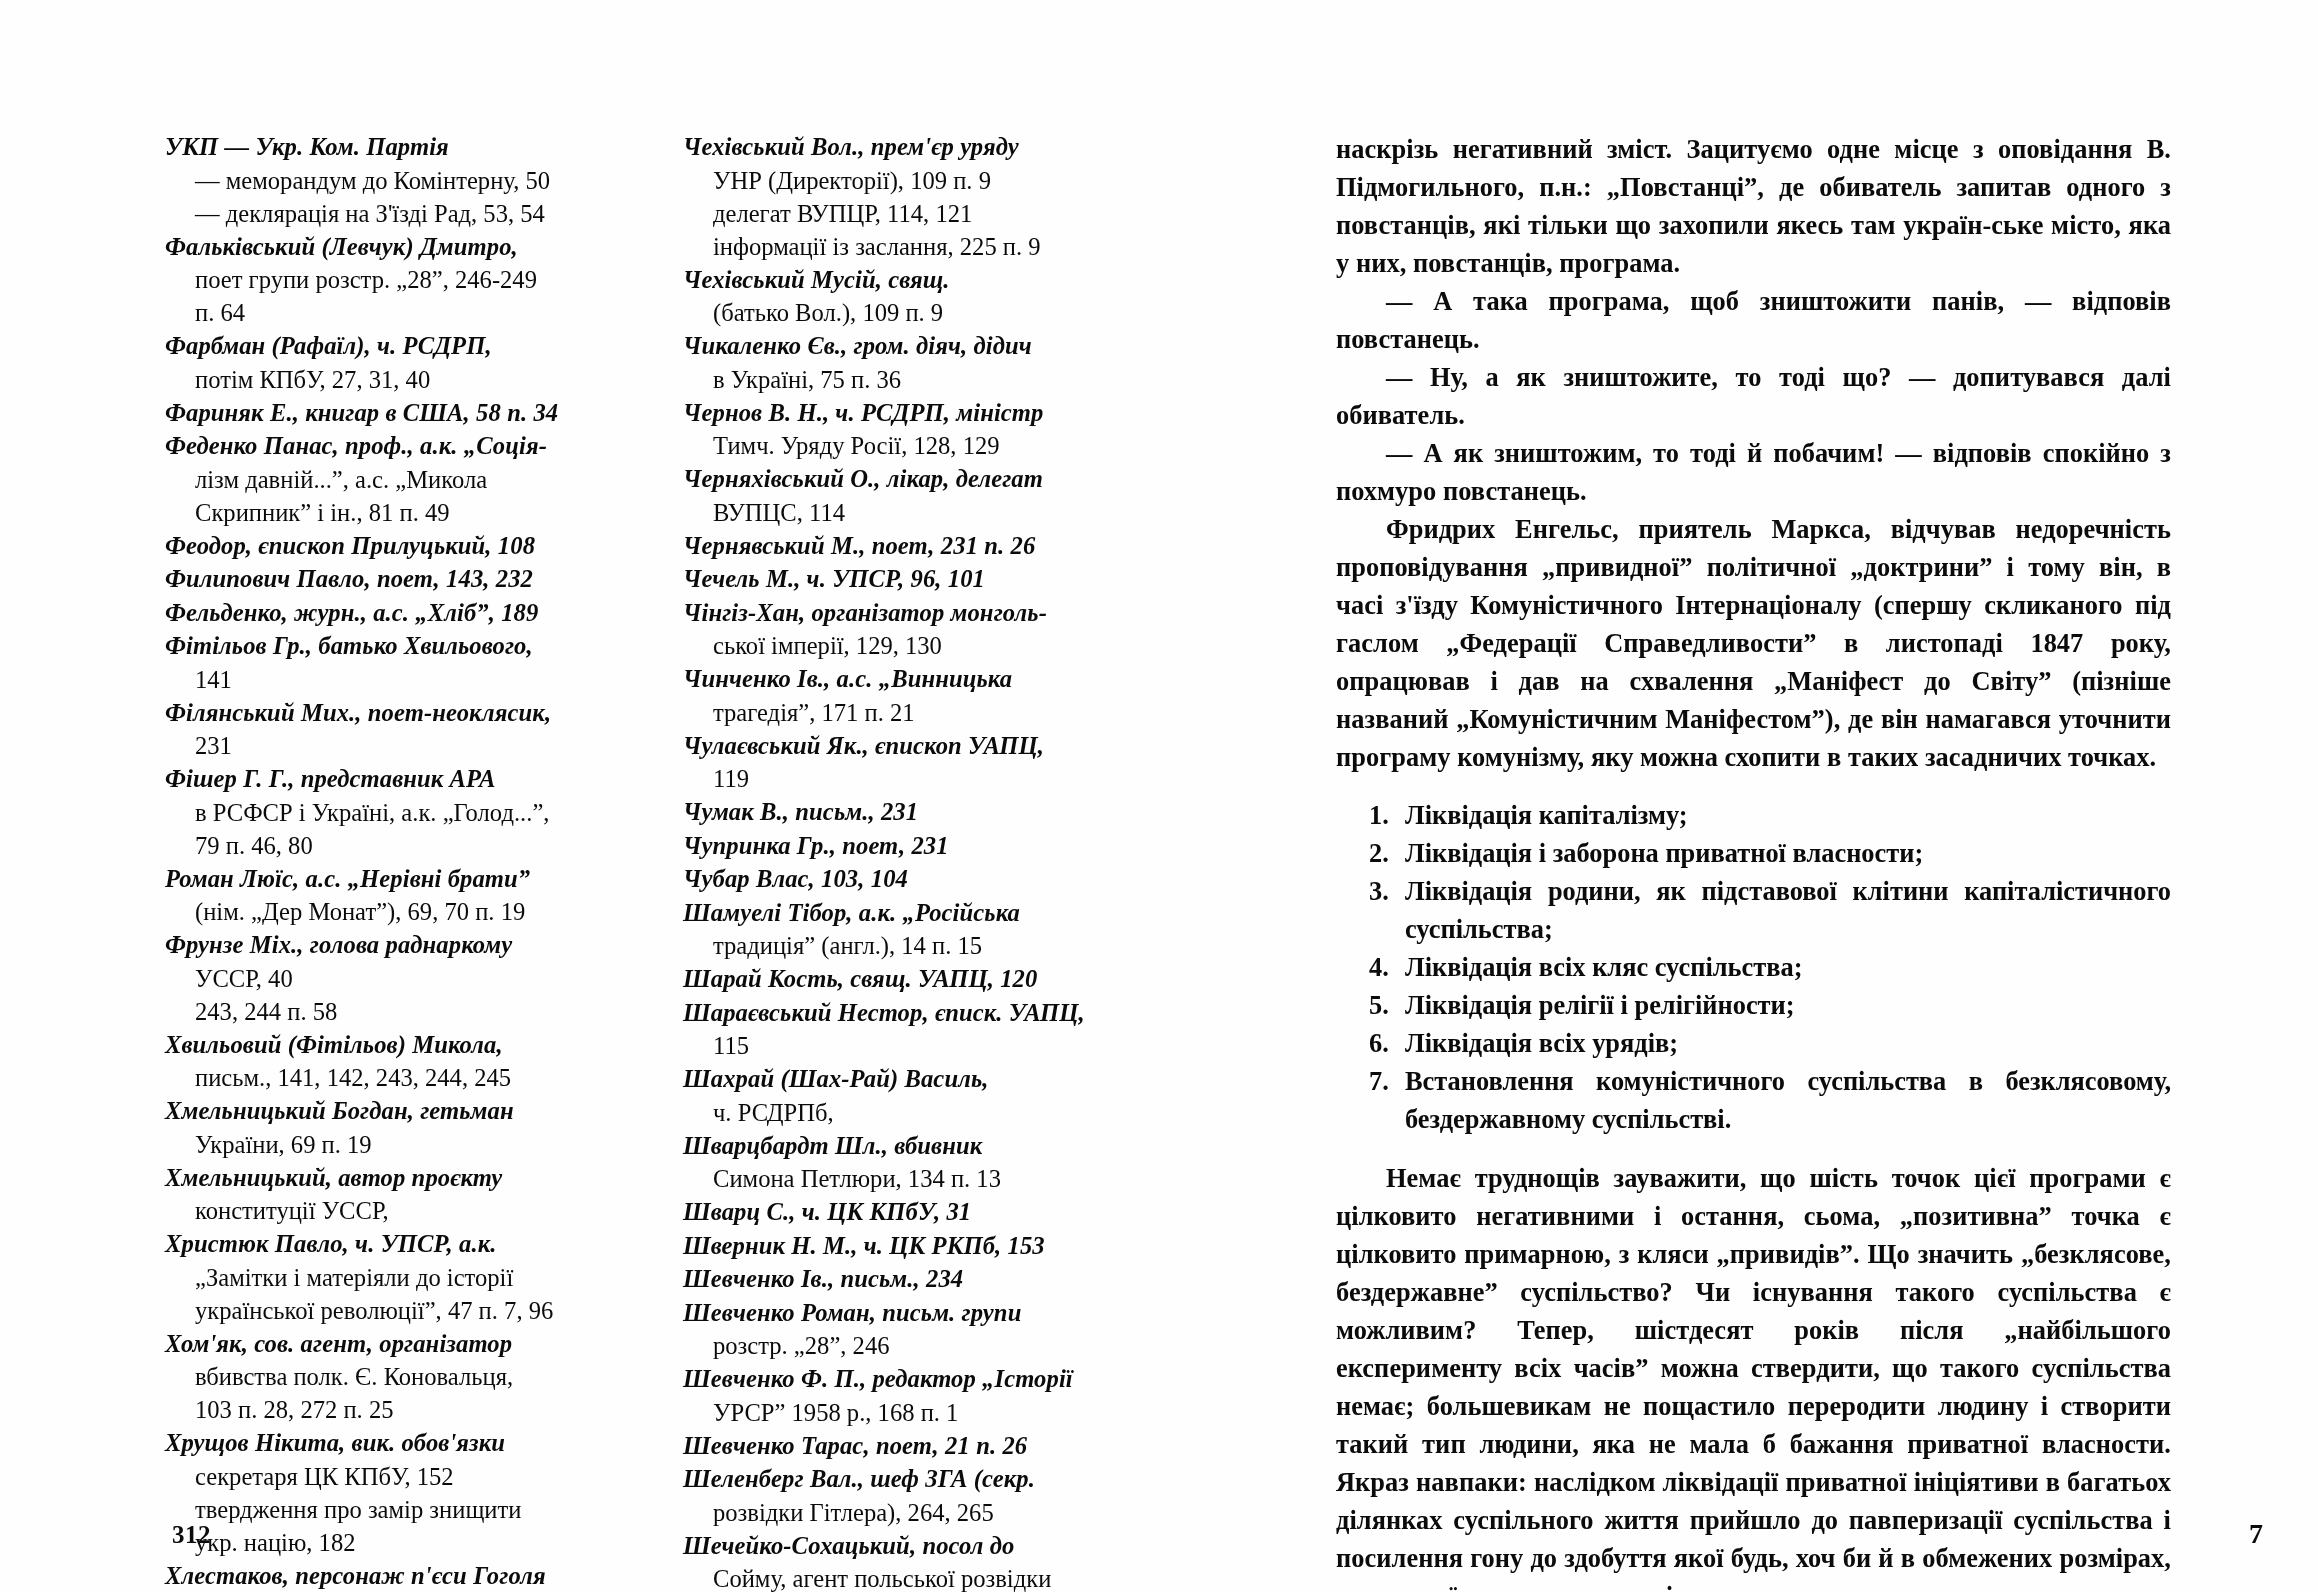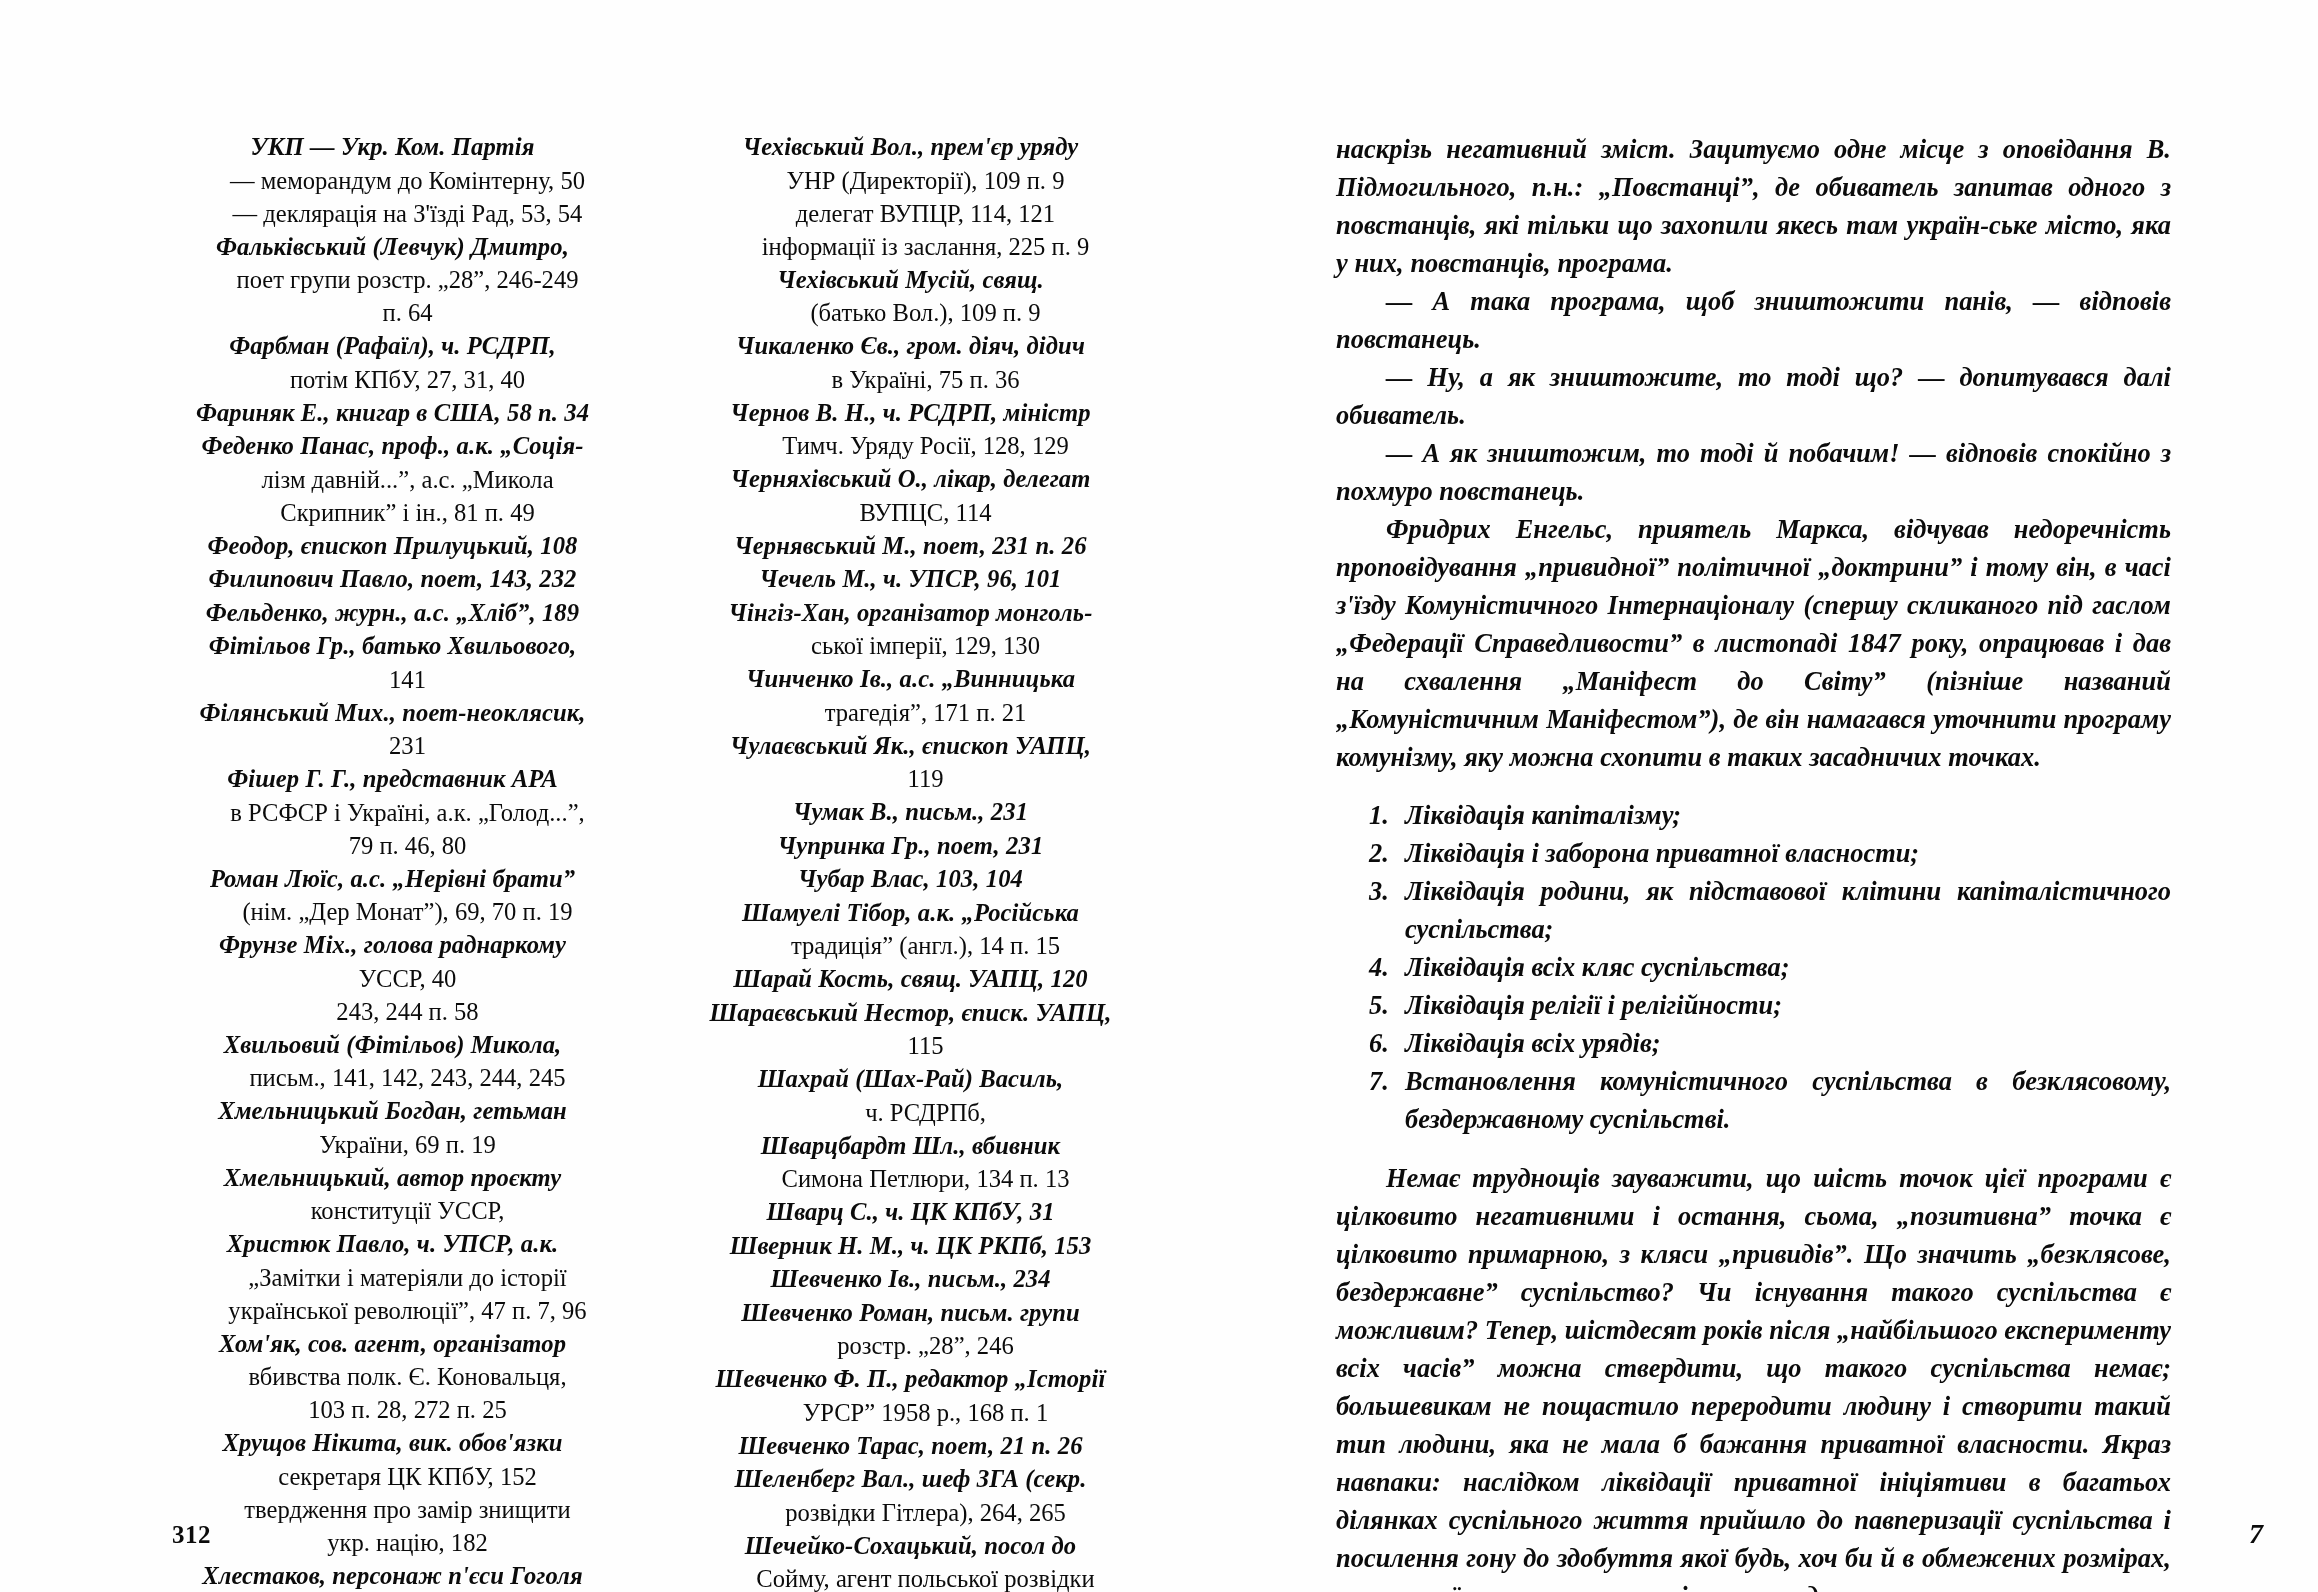--- a/index.html
+++ b/index.html
@@ -7,21 +7,21 @@
   body{
     width:2319px;height:1593px;
     font-family:"Liberation Serif","DejaVu Serif",serif;
     color:#0b0b0b;
     -webkit-font-smoothing:none;
   }
   .page{position:relative;width:2319px;height:1593px;overflow:hidden;background:#fefefe;}
 
   
   .left-leaf{
-    position:absolute;left:0;top:0;width:1280px;height:1240px;text-align:center;
+    position:absolute;left:0;top:0;width:1280px;height:1240px;
   }
   .index-cols{
     position:absolute;left:165px;top:130px;width:1025px;height:1299px;
     display:flex;gap:63px;
   }
   .index-col{width:455px;}
 
   .entry{
     font-size:24.6px;
     line-height:33px;
@@ -36,21 +36,21 @@
     padding-left:30px;text-indent:0;
   }
 
   .folio-left{
     position:absolute;left:172px;top:1521px;
     font-size:25px;font-weight:bold;letter-spacing:0.5px;
   }
 
   
   .right-leaf{
-    position:absolute;left:1280px;top:0;width:1039px;height:1593px;font-style:italic;
+    position:absolute;left:1280px;top:0;width:1039px;height:1593px;
   }
   .prose{
     position:absolute;left:56px;top:130px;width:835px;
   }
   .prose p{
     margin:0;
     font-size:26.4px;
     line-height:38px;
     text-align:justify;
     font-weight:bold;

